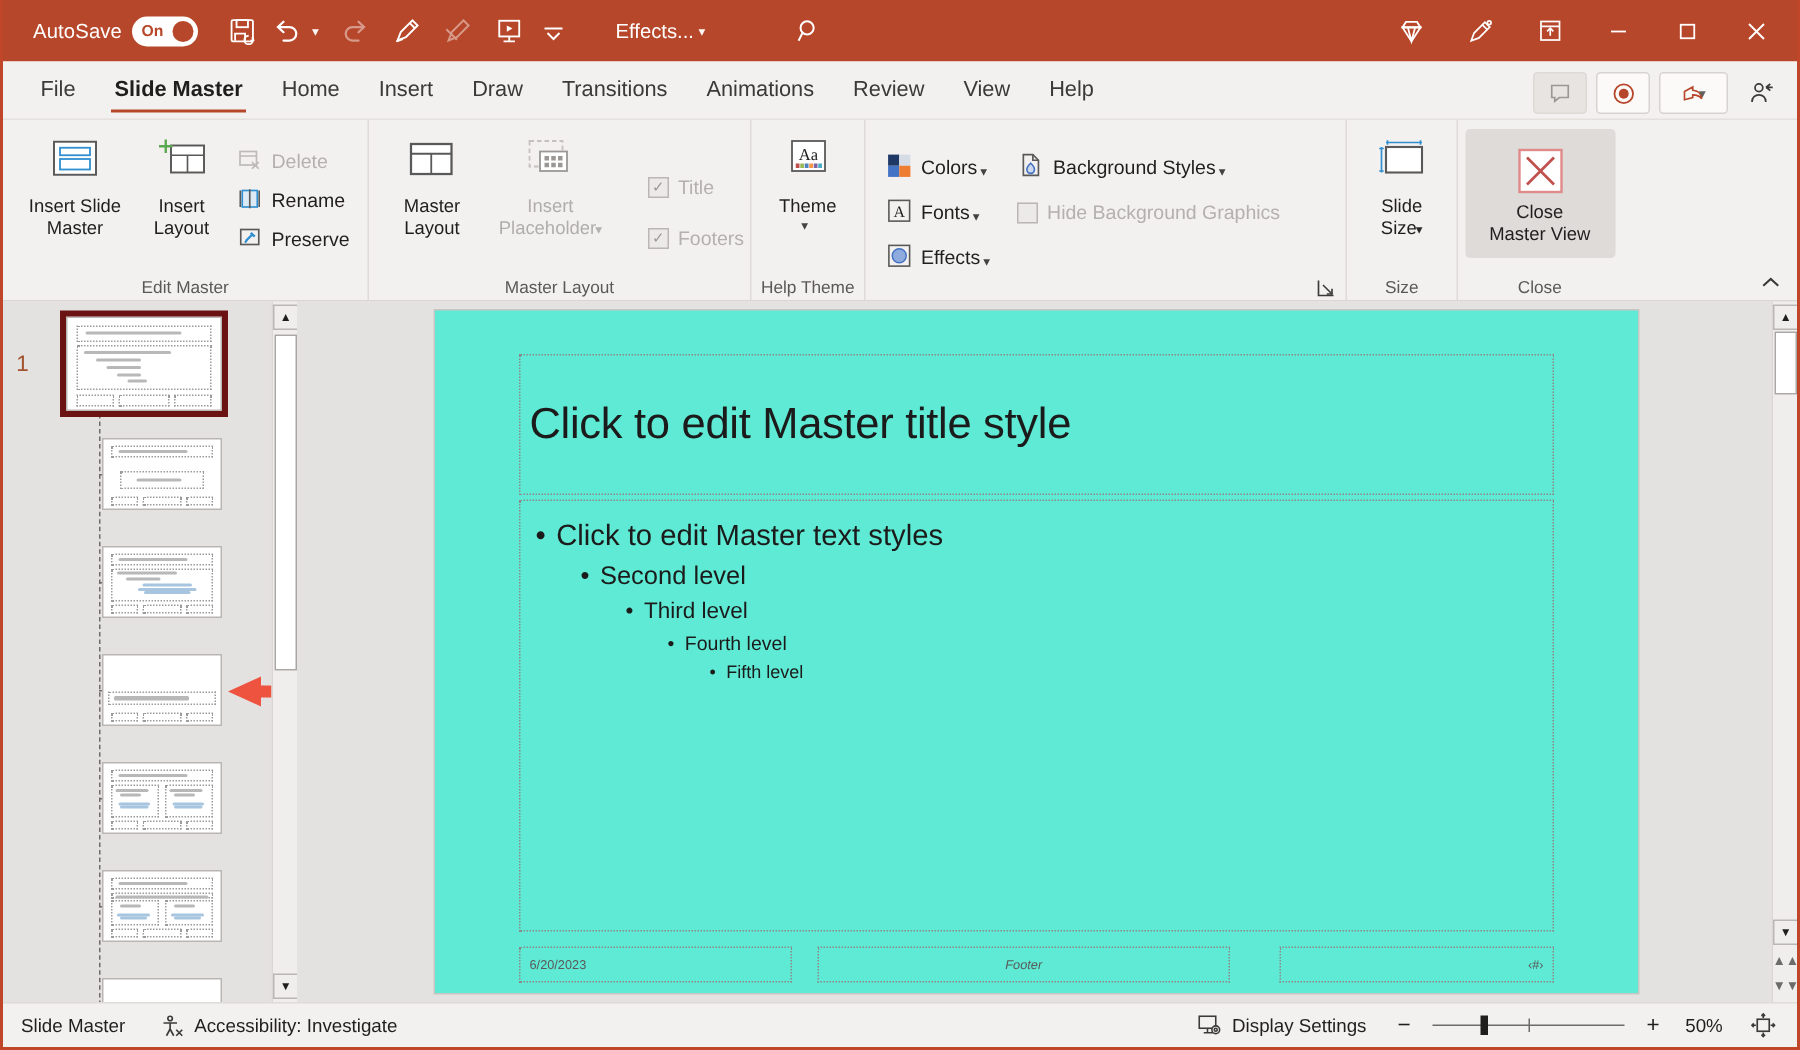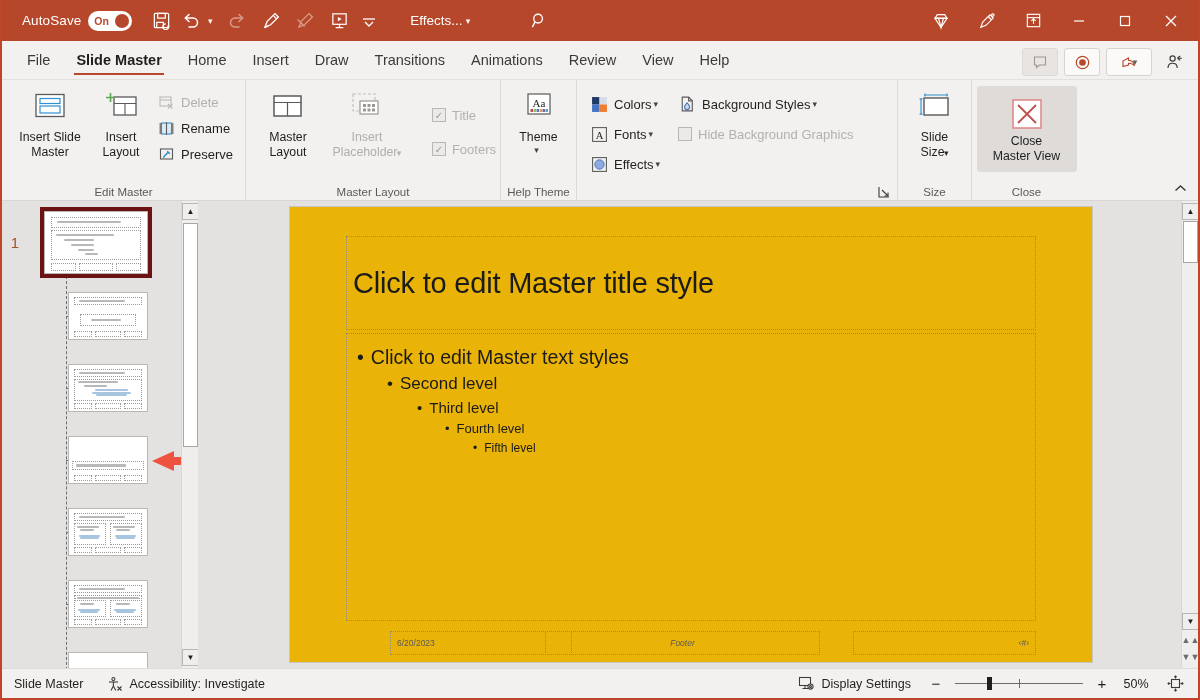--- a/index.html
+++ b/index.html
@@ -96,21 +96,21 @@
   .bigbtn {
     width: 76px; display: flex; flex-direction: column; align-items: center;
     font-size: 12.3px; color: #201f1e; line-height: 1.2; text-align: center;
     padding-top: 4px;
   }
   .bigbtn .gicon { height: 40px; display: flex; justify-content: center; }
   .bigbtn.disabled { color: #b0aead; }
   .bigbtn.selected { background: #dedbd8; border-radius: 3px; }
 
   .smallitem {
-    display: flex; align-items: center; gap: 6px; font-size: 13px; color: #201f1e;
+    display: flex; align-items: flex-end; gap: 6px; font-size: 13px; color: #201f1e;
     height: 26px; padding: 0 4px; white-space: nowrap;
   }
   .smallitem.disabled { color: #b3b0ae; }
   .smallcol { display: flex; flex-direction: column; padding-top: 3px; }
 
   .chk {
     width: 14px; height: 14px; border: 1px solid #b9b6b3; background: #eceae8;
     display: flex; align-items: center; justify-content: center; font-size: 10px; color: #9a9795;
   }
   .dlg-launch {
@@ -178,35 +178,35 @@
   .thumb-sb .sb-down { position: absolute; bottom: 2px; left: 0; }
   .thumb-sb .sb-thumb {
     position: absolute; left: 1px; top: 22px; width: 15px; height: 224px;
     background: #ffffff; border: 1px solid #a9a6a3;
   }
 
   
   .canvas-wrap { flex: 1; position: relative; background: #e4e2e0; overflow: hidden; }
   .slide {
     position: absolute; left: 92px; top: 6px; width: 802px; height: 455px;
-    background: #eab308; box-shadow: 0 0 0 1px #c8c5c2;
+    background: #5eead4; box-shadow: 0 0 0 1px #c8c5c2;
   }
   .ph { position: absolute; border: 1px dotted #8a8a8a; }
   .ph-title { left: 56px; top: 29px; width: 690px; height: 94px; padding: 0 6px; display: flex; align-items: center; }
   .ph-title span { font-size: 29px; color: #1b1b1b; font-family: "Liberation Sans", sans-serif; letter-spacing: -.2px; }
   .ph-body { left: 56px; top: 126px; width: 690px; height: 288px; padding: 12px 8px 0 8px; }
   .lvl { display: flex; align-items: baseline; color: #1b1b1b; }
   .lvl .b { margin-right: 7px; }
   .lvl1 { font-size: 19.5px; margin-left: 2px; margin-bottom: 5px; }
   .lvl2 { font-size: 17px; margin-left: 32px; margin-bottom: 5px; }
   .lvl3 { font-size: 15px; margin-left: 62px; margin-bottom: 5px; }
   .lvl4 { font-size: 13px; margin-left: 90px; margin-bottom: 5px; }
   .lvl5 { font-size: 12px; margin-left: 118px; }
   .ph-foot { top: 424px; height: 24px; display: flex; align-items: center; font-size: 8.5px; color: #5a5a5a; }
-  .ph-date { left: 56px; width: 182px; padding-left: 6px; margin-left: 44px; }
+  .ph-date { left: 56px; width: 182px; padding-left: 6px; }
   .ph-footer { left: 255px; width: 275px; justify-content: center; font-style: italic; }
   .ph-slidenum { left: 563px; width: 183px; justify-content: flex-end; padding-right: 6px; }
 
   .canvas-sb {
     position: absolute; right: 0; top: 0; bottom: 0; width: 17px; background: #f0eeec;
     border-left: 1px solid #d9d6d3;
   }
   .canvas-sb .sb-up { position: absolute; top: 2px; left: 0; }
   .canvas-sb .sb-thumb {
     position: absolute; left: 1px; top: 20px; width: 15px; height: 42px;

